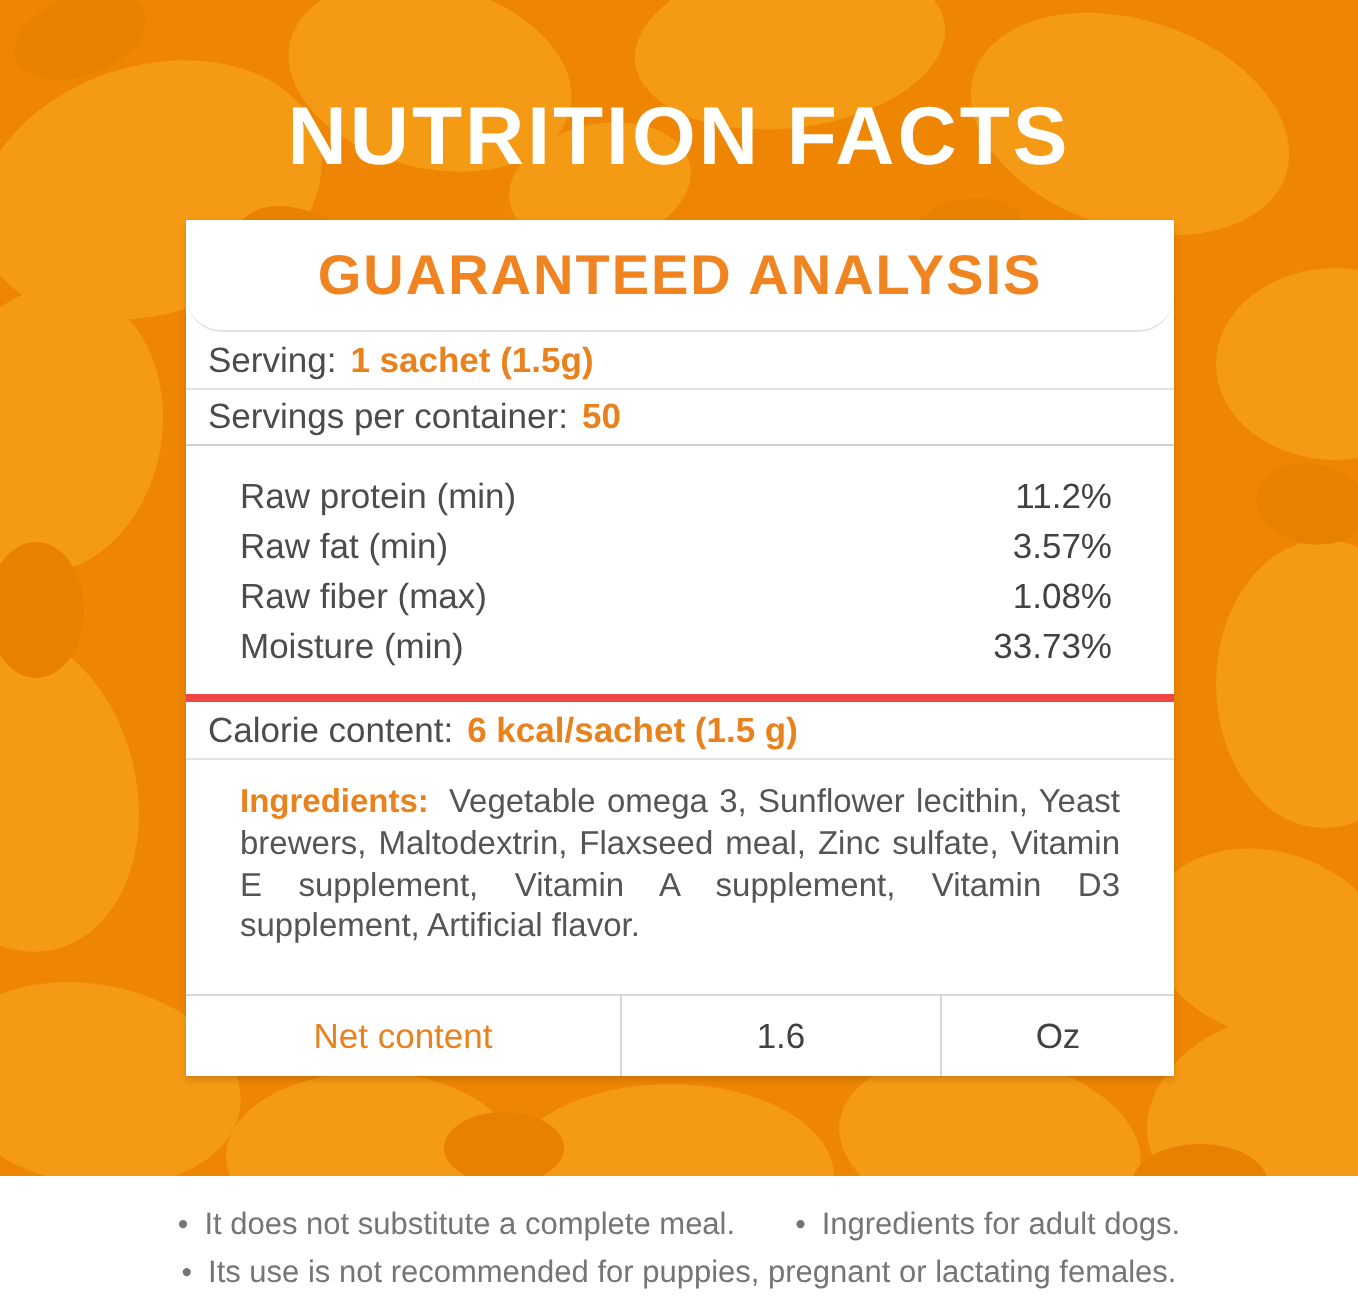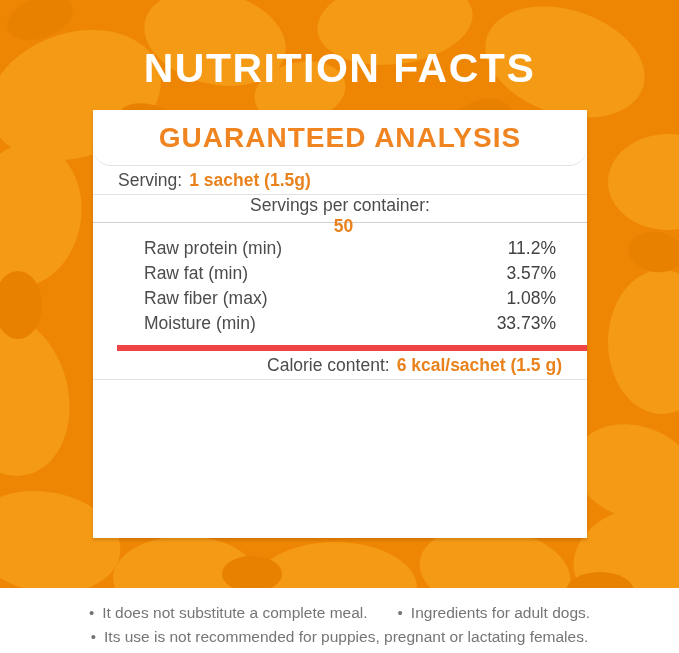--- a/index.html
+++ b/index.html
@@ -22,36 +22,35 @@
     box-shadow:0 2px 3px rgba(120,60,0,.25);
   }
   .card-header{
     height:55px;line-height:55px;border-bottom:1px solid #e2e2e2;
     text-align:center;font-size:28px;font-weight:bold;color:#f08421;
     letter-spacing:1px;
     border-radius:18px;
   }
   .row{
     display:flex;align-items:center;box-sizing:border-box;
-    padding:0 25px;font-size:17.5px;color:#4c4c4b;
+    padding:0 11px;font-size:17.5px;color:#4c4c4b;
   }
   .row-serving{height:29px;border-bottom:1px solid #e2e2e2;}
-  .row-servings{height:28px;border-bottom:1px solid #cfcfcf;flex-direction:column;}
+  .row-servings{height:28px;border-bottom:1px solid #cfcfcf;}
   .accent{color:#e9821c;font-weight:bold;margin-left:7px;}
   .nutrients{
     box-sizing:border-box;height:128px;padding:13px 31px 0 27px;
-    border-bottom:6px solid #ef4444;
-    margin-left:24px;
+    border-bottom:4px solid #ef4444;
   }
   .nutrient-row{
     display:flex;justify-content:space-between;align-items:center;
     height:25px;font-size:17.5px;color:#4c4c4b;
   }
   .nutrient-value{color:#424243;}
-  .row-calorie{height:29px;border-bottom:1px solid #e2e2e2;justify-content:flex-end;}
+  .row-calorie{height:29px;border-bottom:1px solid #e2e2e2;}
   .ingredients{
     box-sizing:border-box;height:116px;padding:11px 27px 0 27px;
     font-size:16.5px;line-height:20.8px;color:#555557;
     text-align:justify;
   }
   .ingredients .ing-label{color:#e9821c;font-weight:bold;margin-right:10px;}
   .net-table{
     position:absolute;left:0;bottom:0;width:494px;height:41px;
     border-top:1px solid #d8d8d8;display:flex;box-sizing:border-box;
   }
@@ -141,21 +140,29 @@
         <span>Moisture (min)</span>
         <span class="nutrient-value">33.73%</span>
       </div>
     </div>
 
     <div class="row row-calorie">
       <span>Calorie content:</span>
       <span class="accent">6 kcal/sachet (1.5 g)</span>
     </div>
 
+    <div class="ingredients">
+      <span class="ing-label">Ingredients:</span><span>Vegetable omega 3, Sunflower lecithin, Yeast brewers, Maltodextrin, Flaxseed meal, Zinc sulfate, Vitamin E supplement, Vitamin A supplement, Vitamin D3 supplement, Artificial flavor.</span>
+    </div>
 
+    <div class="net-table">
+      <div class="net-cell net-label">Net content</div>
+      <div class="net-cell net-value">1.6</div>
+      <div class="net-cell net-unit">Oz</div>
+    </div>
 
   </div>
 
   <div class="footer">
     <div class="foot-line">
       <span class="foot-item">
         <span class="bullet">•</span>
         <span>It does not substitute a complete meal.</span>
       </span>
       <span class="foot-item">

